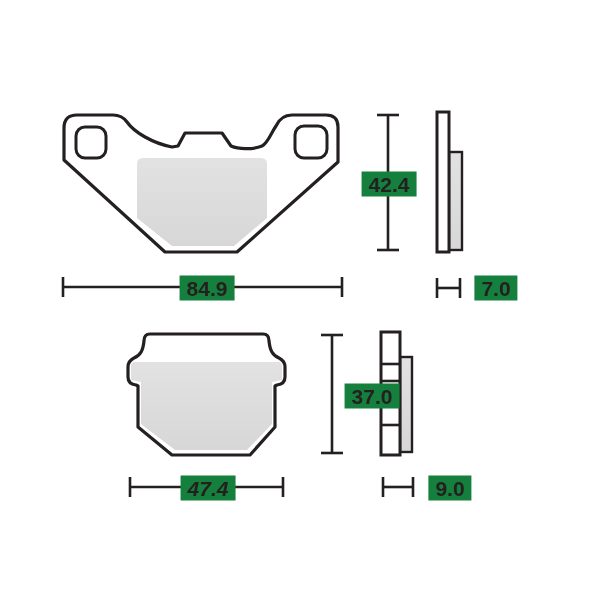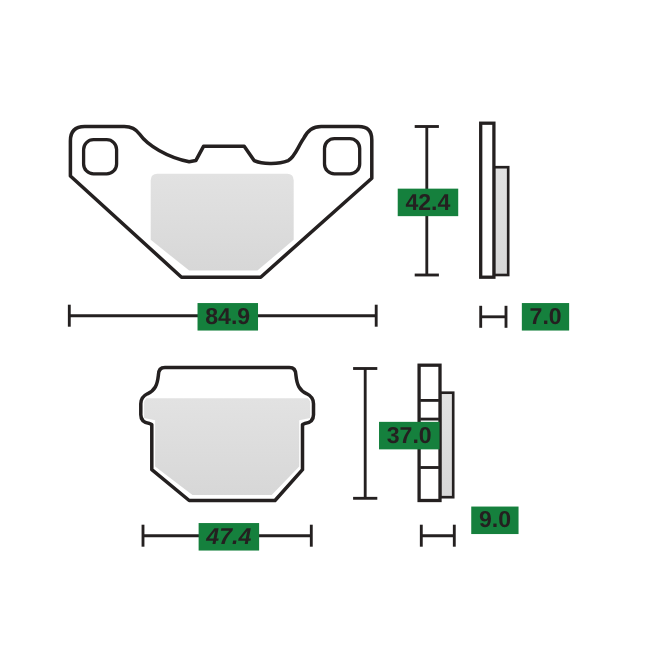--- a/index.html
+++ b/index.html
@@ -124,15 +124,15 @@
       <line x1="413" y1="477" x2="413" y2="497"></line>
     </g>
   </svg>
 
   <div class="dim-label" style="left:389px;top:184px;">42.4</div>
   <div class="dim-label" style="left:207px;top:288px;">84.9</div>
   <div class="dim-label" style="left:496px;top:288px;text-align:right;">7.0</div>
 
   <div class="dim-label" style="left:332px;top:396px;margin-left:40px;">37.0</div>
   <div class="dim-label" style="left:208px;top:488px;font-style:italic;">47.4</div>
-  <div class="dim-label" style="left:450px;top:473px;text-align:center;">9.0</div>
+  <div class="dim-label" style="left:450px;top:488px;text-align:center;">9.0</div>
 
 </div>
 
 </body></html>

